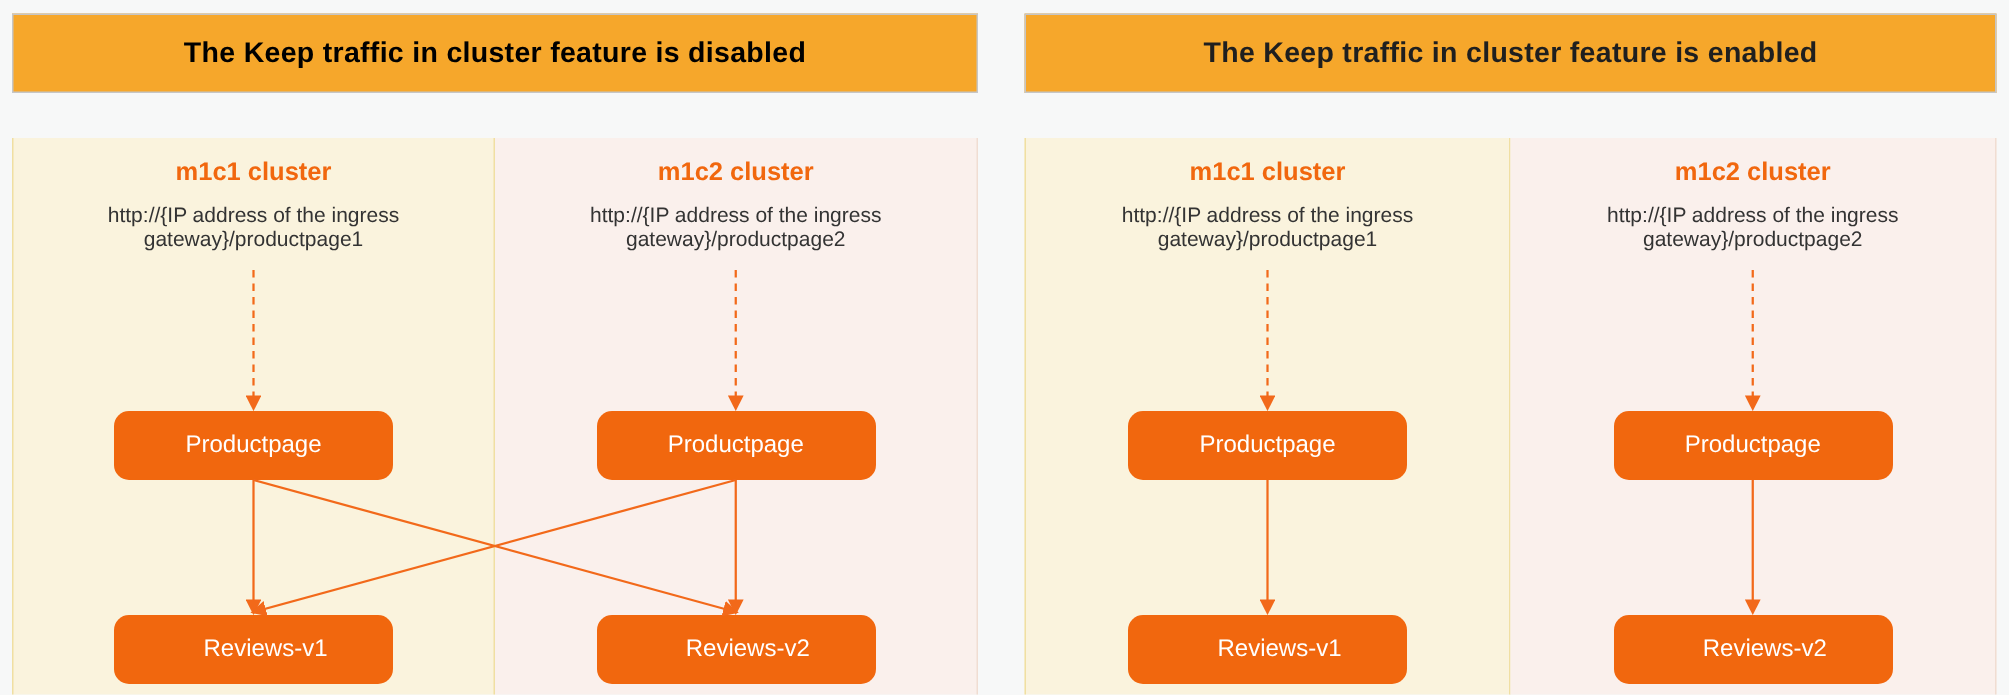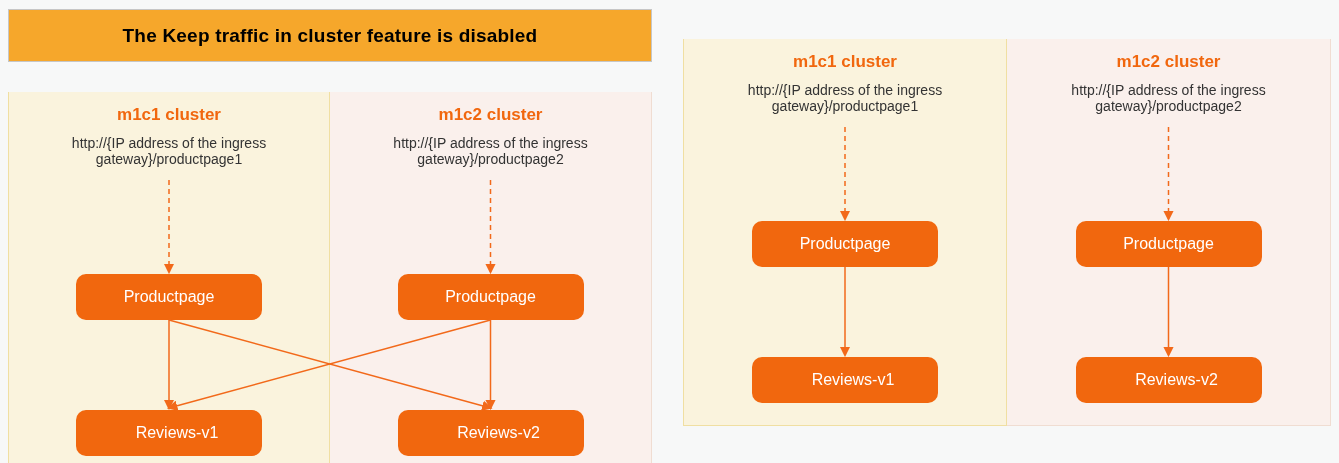--- a/index.html
+++ b/index.html
@@ -117,20 +117,21 @@
         <line x1="482.5" y1="88" x2="482.5" y2="180" stroke="#f2691a" stroke-width="1.5" stroke-dasharray="5 4" marker-end="url(#ah0)"></line>
         <line x1="161" y1="228" x2="161" y2="316" stroke="#f2691a" stroke-width="1.5" marker-end="url(#ah0)"></line>
         <line x1="161" y1="228" x2="482.5" y2="316" stroke="#f2691a" stroke-width="1.5" marker-end="url(#ah0)"></line>
         <line x1="482.5" y1="228" x2="161" y2="316" stroke="#f2691a" stroke-width="1.5" marker-end="url(#ah0)"></line>
         <line x1="482.5" y1="228" x2="482.5" y2="316" stroke="#f2691a" stroke-width="1.5" marker-end="url(#ah0)"></line>
       </svg>
   </div>
 </div>
 
 <div class="diagram diagram--enabled">
+  <div class="diagram-header" style="color: rgb(31, 31, 31);">The Keep traffic in cluster feature is enabled</div>
   <div class="diagram-body">
     <div class="cluster cluster--cream">
       <div class="cluster-title">m1c1 cluster</div>
       <div class="cluster-url">http://{IP address of the ingress gateway}/productpage1</div>
       <div class="node node-productpage">Productpage</div>
       <div class="node node-reviews">Reviews-v1</div>
     </div>
     <div class="cluster cluster--pink">
       <div class="cluster-title">m1c2 cluster</div>
       <div class="cluster-url">http://{IP address of the ingress gateway}/productpage2</div>

